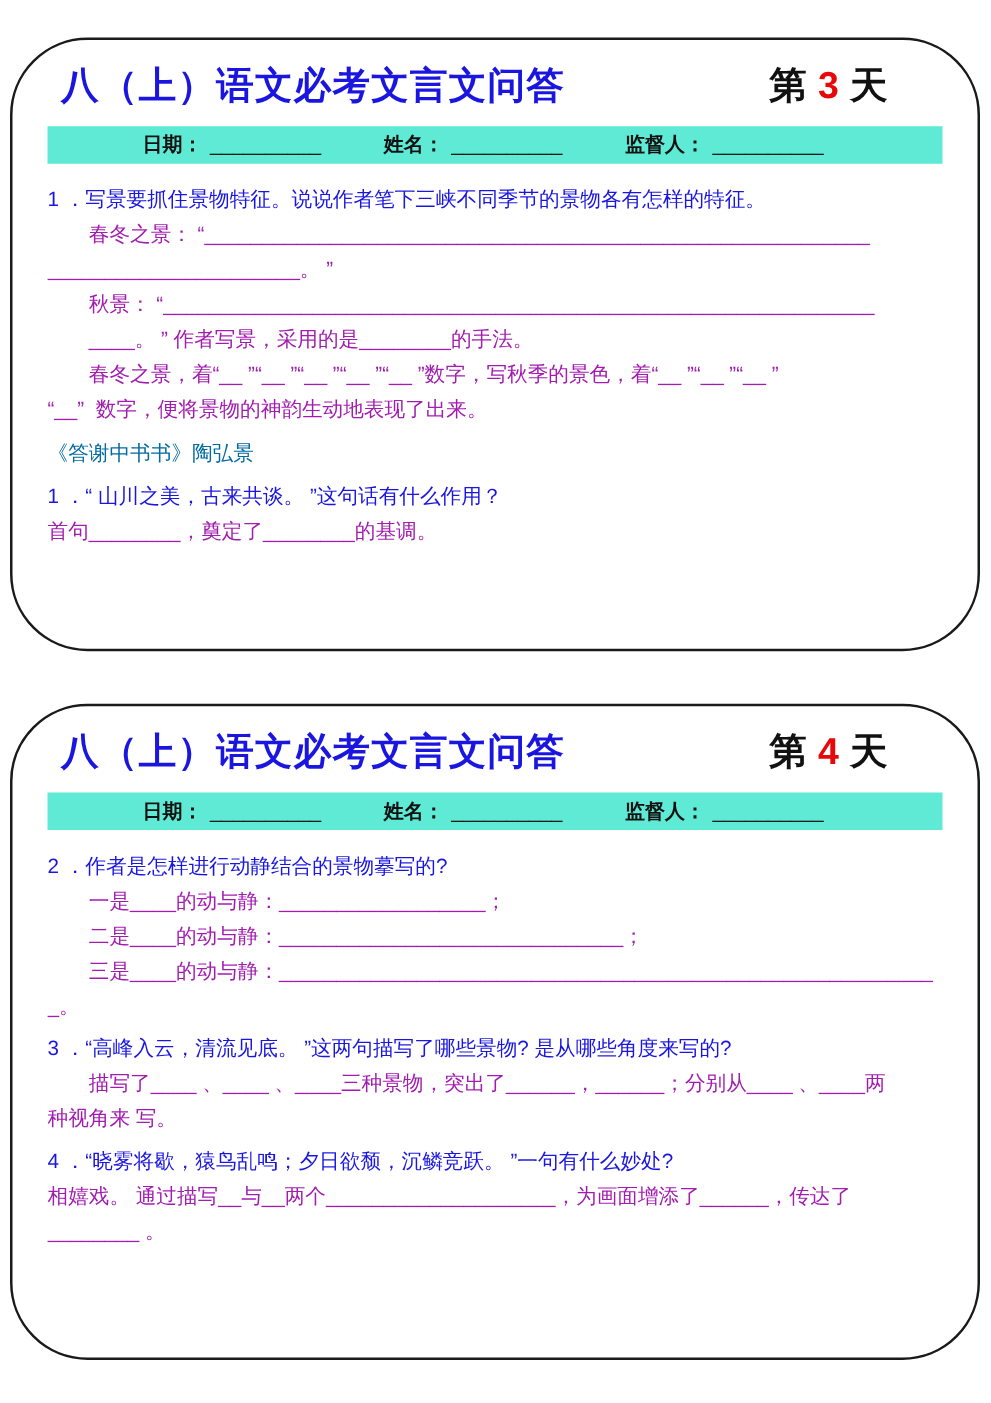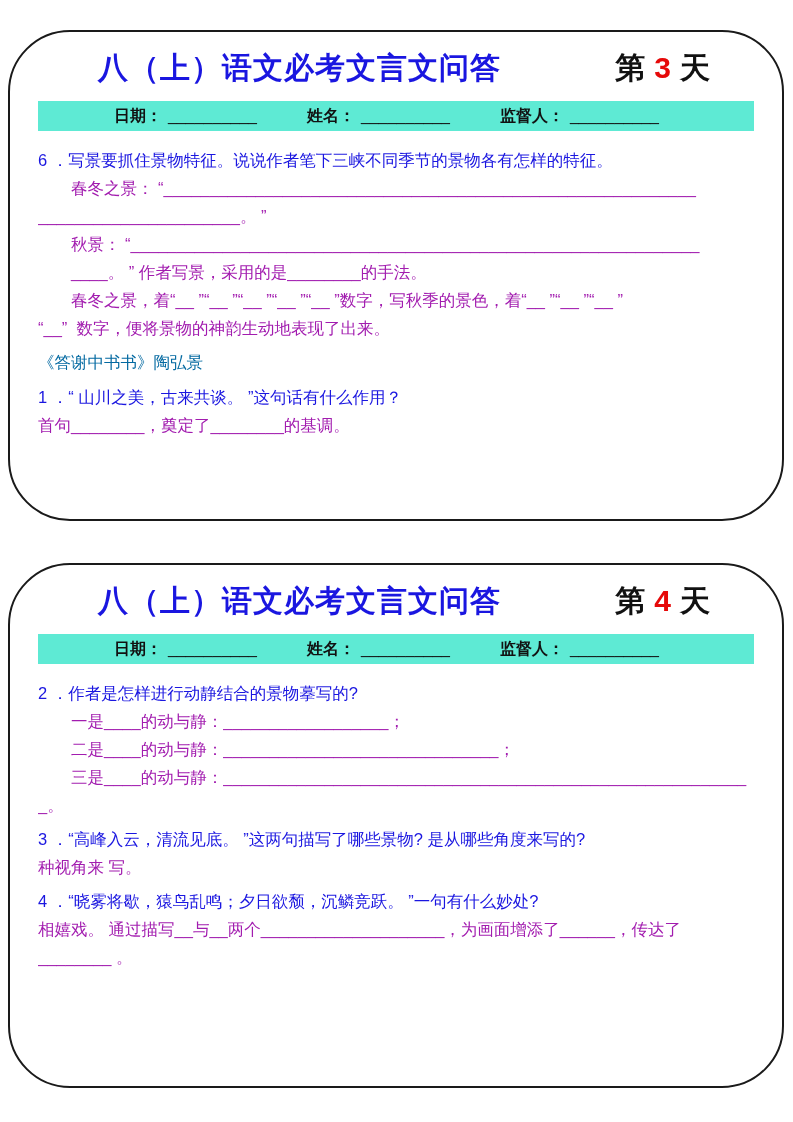--- a/index.html
+++ b/index.html
@@ -20,21 +20,21 @@
     border-radius: 62px;
     overflow: hidden;
   }
   #card-day3 { top: 30px;  height: 491px; }
   #card-day4 { top: 563px; height: 525px; }
 
   .title-row {
     display: flex;
     justify-content: space-between;
     align-items: baseline;
-    margin: 16px 72px 0 88px;
+    margin: 16px 72px 0 39px;
   }
   .title {
     margin: 0;
     font-size: 30px;
     font-weight: 700;
     letter-spacing: 1px;
     color: #1a16e0;
     white-space: nowrap;
   }
   .day {
@@ -101,21 +101,21 @@
       <span>姓名：</span>
         <span class="info-blank">__________</span>
     </span>
     <span class="info-item">
       <span>监督人：</span>
         <span class="info-blank">__________</span>
     </span>
   </div>
 
   <div class="content">
-    <p class="q">6 ．写景要抓住景物特征。说说作者笔下三峡不同季节的景物各有怎样的特征。</p>
+    <p class="q">1 ．写景要抓住景物特征。说说作者笔下三峡不同季节的景物各有怎样的特征。</p>
     <p class="t indent">春冬之景： “__________________________________________________________</p>
     <p class="t">______________________。 ”</p>
     <p class="t indent">秋景： “______________________________________________________________</p>
     <p class="t indent">____。 ” 作者写景，采用的是________的手法。</p>
     <p class="t indent">春冬之景，着“__ ”“__ ”“__ ”“__ ”“__ ”数字，写秋季的景色，着“__ ”“__ ”“__ ”</p>
     <p class="t">“__”  数字，便将景物的神韵生动地表现了出来。</p>
     <p class="red-center">《答谢中书书》陶弘景</p>
     <p class="q">1 ．“ 山川之美，古来共谈。 ”这句话有什么作用？</p>
     <p class="t">首句________，奠定了________的基调。</p>
   </div>
@@ -143,18 +143,19 @@
         <span class="info-blank">__________</span>
     </span>
   </div>
 
   <div class="content">
     <p class="q">2 ．作者是怎样进行动静结合的景物摹写的?</p>
     <p class="t indent">一是____的动与静：__________________；</p>
     <p class="t indent">二是____的动与静：______________________________；</p>
     <p class="t indent">三是____的动与静：__________________________________________________________。</p>
     <p class="q">3 ．“高峰入云，清流见底。 ”这两句描写了哪些景物? 是从哪些角度来写的?</p>
+    <p class="t indent">描写了____ 、____ 、____三种景物，突出了______，______；分别从____ 、____两</p>
     <p class="t">种视角来 写。</p>
     <p class="q">4 ．“晓雾将歇，猿鸟乱鸣；夕日欲颓，沉鳞竞跃。 ”一句有什么妙处?</p>
     <p class="t">相嬉戏。 通过描写__与__两个____________________，为画面增添了______，传达了</p>
     <p class="t">________ 。</p>
   </div>
 </section>
 
 </body></html>

